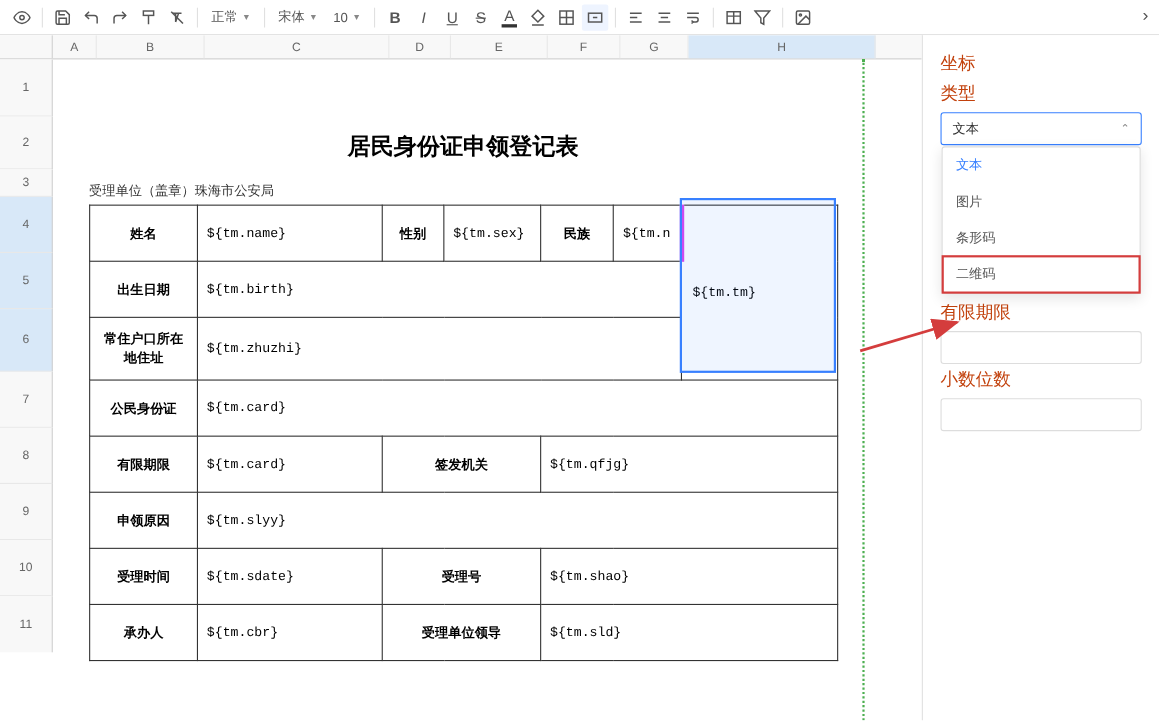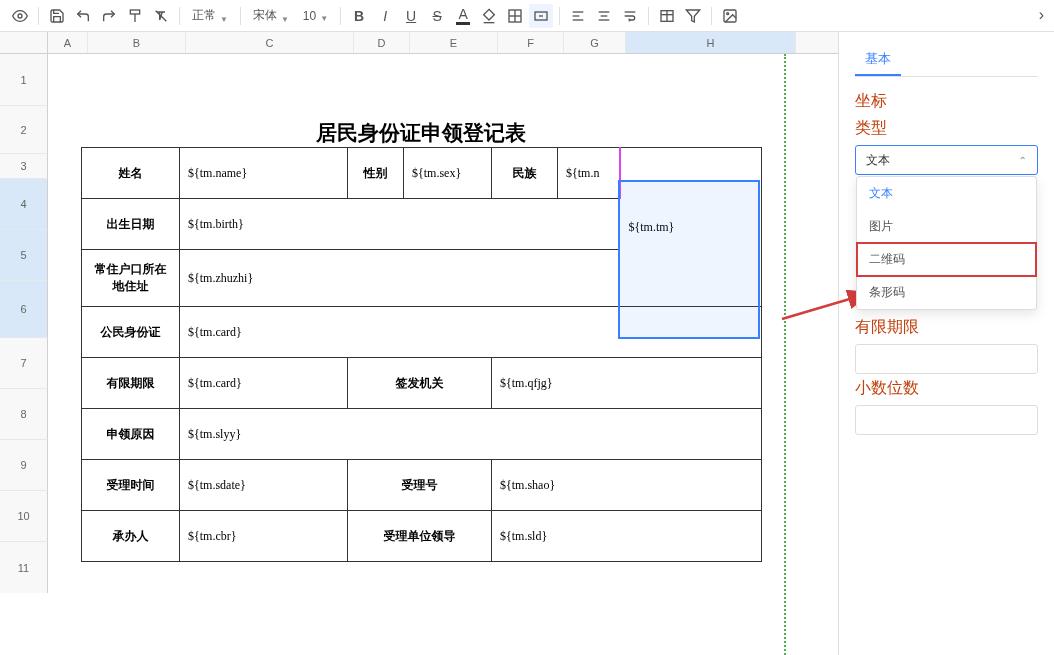--- a/index.html
+++ b/index.html
@@ -2,21 +2,21 @@
 <html><head>
   <meta charset="utf-8">
   <style>
     * { margin: 0; padding: 0; box-sizing: border-box; font-family: "Microsoft YaHei", Arial, sans-serif; }
     body { background: #fff; width: 1054px; height: 655px; overflow: hidden; position: relative; }
 
     
     .toolbar { height: 32px; border-bottom: 1px solid #e0e0e0; display: flex; align-items: center; padding: 0 8px; gap: 2px; background: #fff; }
     .tb-btn { width: 24px; height: 24px; display: flex; align-items: center; justify-content: center; color: #555; cursor: pointer; font-size: 14px; border-radius: 2px; }
     .tb-sep { width: 1px; height: 18px; background: #e0e0e0; margin: 0 4px; }
-    .tb-select { display: flex; align-items: flex-end; gap: 4px; padding: 0 6px; color: #555; cursor: pointer; font-size: 12px; }
+    .tb-select { display: flex; align-items: center; gap: 4px; padding: 0 6px; color: #555; cursor: pointer; font-size: 12px; }
     .tb-select .caret { font-size: 8px; color: #888; }
     .tb-expand { position: absolute; right: 10px; top: 6px; font-size: 16px; color: #555; cursor: pointer; }
 
     
     .main { display: flex; height: calc(100% - 32px); }
     .sheet-area { flex: 1; position: relative; overflow: hidden; }
     .props-panel { width: 216px; border-left: 1px solid #e0e0e0; padding: 12px 16px; background: #fff; position: relative; }
 
     
     .col-headers { display: flex; height: 22px; border-bottom: 1px solid #d0d0d0; background: #f8f8f8; font-size: 11px; color: #666; }
@@ -27,26 +27,26 @@
     
     .rows { position: relative; }
     .row { display: flex; position: relative; }
     .row:last-child .rh { border-bottom: none; }
     .rh { width: 48px; border-right: 1px solid #d0d0d0; border-bottom: 1px solid #e8e8e8; display: flex; align-items: center; justify-content: center; font-size: 11px; color: #666; background: #f8f8f8; }
     .rh.selected { background: #d8e8f8; }
 
     
     .sheet-content { position: absolute; left: 48px; top: 22px; }
     .form-wrapper { position: absolute; left: 33px; top: 0; width: 680px; }
-    .title { font-size: 21px; font-weight: bold; text-align: center; margin-top: 65px; margin-bottom: 0; }
+    .title { font-size: 21px; font-weight: bold; text-align: center; margin-top: 65px; margin-bottom: 18px; }
     .subtitle { font-size: 12px; color: #333; margin-bottom: 4px; }
     .form-table { border-collapse: collapse; width: 100%; table-layout: fixed; padding-left: 32px; }
     .form-table td { border: 1px solid #333; padding: 0 8px; font-size: 12px; height: 51px; vertical-align: middle; }
     .form-table td.label { font-weight: bold; text-align: center; width: 100px; }
-    .form-table td.val { font-family: Liberation Serif, serif; }
+    .form-table td.val { font-family: Liberation Mono, monospace; }
     .form-table td.tall { height: 57px; }
 
     
     .selected-cell { position: absolute; border: 2px solid #3880ff; background: rgba(56,128,255,0.08); pointer-events: none; }
 
     
     .print-line-v { position: absolute; top: 22px; bottom: 0; width: 0; border-right: 2px dotted #4caf50; }
 
     
     .tab-bar { display: flex; border-bottom: 1px solid #e0e0e0; margin-bottom: 14px; }
@@ -246,38 +246,39 @@
           <div class="rh">10</div>
         </div>
         <div class="row" style="height: 51px;">
           <div class="rh">11</div>
         </div>
       </div>
 
     <div class="sheet-content">
       <div class="form-wrapper">
         <div class="title">居民身份证申领登记表</div>
+        <div class="subtitle">受理单位（盖章）珠海市公安局</div>
         <table class="form-table">
           <colgroup>
             <col style="width:98px">
               <col style="width:168px">
               <col style="width:56px">
               <col style="width:88px">
               <col style="width:66px">
               <col style="width:62px">
               <col style="width:142px">
           </colgroup>
           <tbody>
               <tr>
             <td class="label">姓名</td>
             <td class="val">${tm.name}</td>
             <td class="label">性别</td>
             <td class="val">${tm.sex}</td>
             <td class="label">民族</td>
-            <td class="val" style="border-right:2px solid #d946ef;">${tm.n</td>
+            <td class="val" style="border-right:4px solid #d946ef;text-align:right;">${tm.n</td>
             <td class="val" rowspan="3">${tm.tm}</td>
           </tr>
           <tr>
             <td class="label">出生日期</td>
             <td class="val" colspan="5">${tm.birth}</td>
           </tr>
           <tr>
             <td class="label tall">常住户口所在地住址</td>
             <td class="val tall" colspan="5">${tm.zhuzhi}</td>
           </tr>
@@ -311,33 +312,30 @@
           </table>
       </div>
     </div>
 
     <div class="selected-cell" style="left:618px; top:148px; width:142px; height:159px;"></div>
 
     <div class="print-line-v" style="left:784px;"></div>
   </div>
 
   <div class="props-panel">
-    <div class="tab-bar">
-      <div class="tab active">基本</div>
-    </div>
     <div class="prop-label">坐标</div>
     <div class="prop-label">类型</div>
     <div class="prop-select">
       <span>文本</span>
       <span class="caret2">⌃</span>
       <div class="dropdown">
           <div class="dd-item active">文本</div>
           <div class="dd-item">图片</div>
+          <div class="dd-item">条形码</div>
           <div class="dd-item highlighted">二维码</div>
-          <div class="dd-item">条形码</div>
         </div>
     </div>
     <div style="height:138px;"></div>
     <div class="prop-label">有限期限</div>
     <input class="prop-input white" style="">
     <div class="prop-label">小数位数</div>
     <input class="prop-input white" style="">
   </div>
 </div>
 

